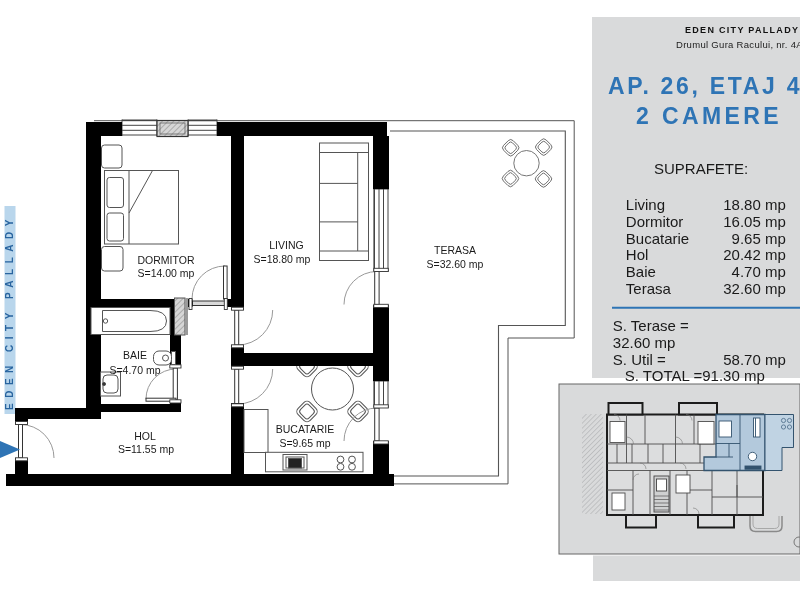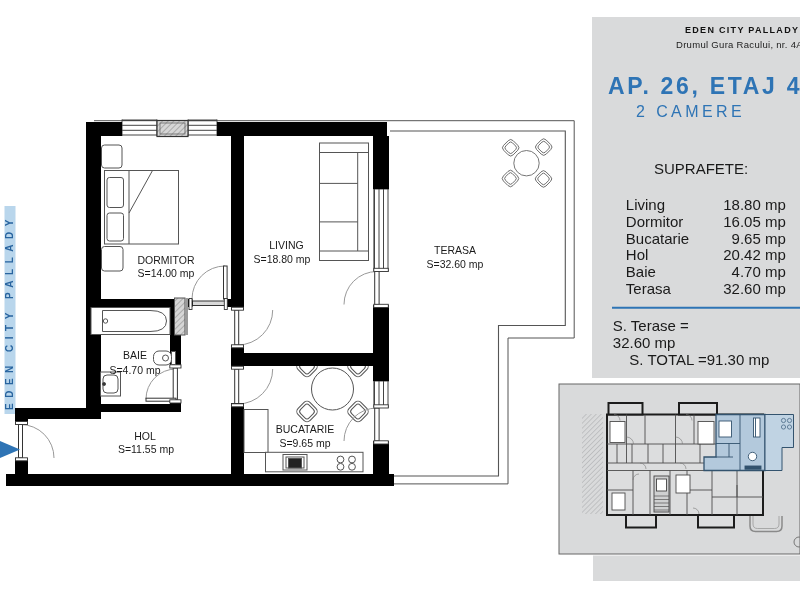--- a/index.html
+++ b/index.html
@@ -310,21 +310,21 @@
   <circle cx="799" cy="542" r="5" fill="none" stroke="#777" stroke-width="1"></circle>
 </g>
 
 <rect x="593" y="555.5" width="207" height="25.5" fill="#d9dadb"></rect>
 </svg>
 
 <div class="abs" style="left:685px;top:25px;font-size:9px;font-weight:bold;letter-spacing:1.3px;color:#111;">EDEN CITY PALLADY</div>
 <div class="abs" style="left:676px;top:38.5px;font-size:9.5px;letter-spacing:0.3px;color:#222;">Drumul Gura Racului, nr. 4A</div>
 
 <div class="abs" style="left:608px;top:72.5px;font-size:23px;font-weight:bold;letter-spacing:2.7px;color:#2e74b5;">AP. 26, ETAJ 4</div>
-<div class="abs" style="left:636px;top:102.5px;font-size:16px;font-weight:normal;letter-spacing:3.4px;color:#2e74b5;">2 CAMERE</div>
+<div class="abs" style="left:636px;top:102.5px;font-size:23px;font-weight:bold;letter-spacing:3.4px;color:#2e74b5;">2 CAMERE</div>
 
 <div class="abs" style="left:626px;top:160px;font-size:15px;color:#1a1a1a;margin-left:28px;">SUPRAFETE:</div>
 
 <div class="abs" style="left:612.8px;top:197px;width:173px;font-size:15px;color:#1a1a1a;line-height:16.8px;">
   <div style="display:flex;justify-content:space-between;">
       <span style="padding-left:13px;">Living</span>
       <span>18.80 mp</span>
     </div>
   <div style="display:flex;justify-content:space-between;">
       <span style="padding-left:13px;">Dormitor</span>
@@ -346,17 +346,21 @@
       <span style="padding-left:13px;">Terasa</span>
       <span>32.60 mp</span>
     </div>
 </div>
 
 <div class="abs" style="left:612.8px;top:318px;width:173px;font-size:15px;color:#1a1a1a;line-height:16.8px;">
   <div style="display:flex;justify-content:space-between;flex-direction:column;">
       <span>S. Terase =</span>
       <span>32.60 mp</span>
     </div>
-  <div style="display:flex;justify-content:center;">
+  <div style="display:flex;justify-content:space-between;">
+      <span>S. Util =</span>
+      <span>58.70 mp</span>
+    </div>
+  <div style="display:flex;justify-content:flex-start;margin-left:12px;">
       <span>S. TOTAL =</span>
       <span>91.30 mp</span>
     </div>
 </div>
 
 </body></html>

